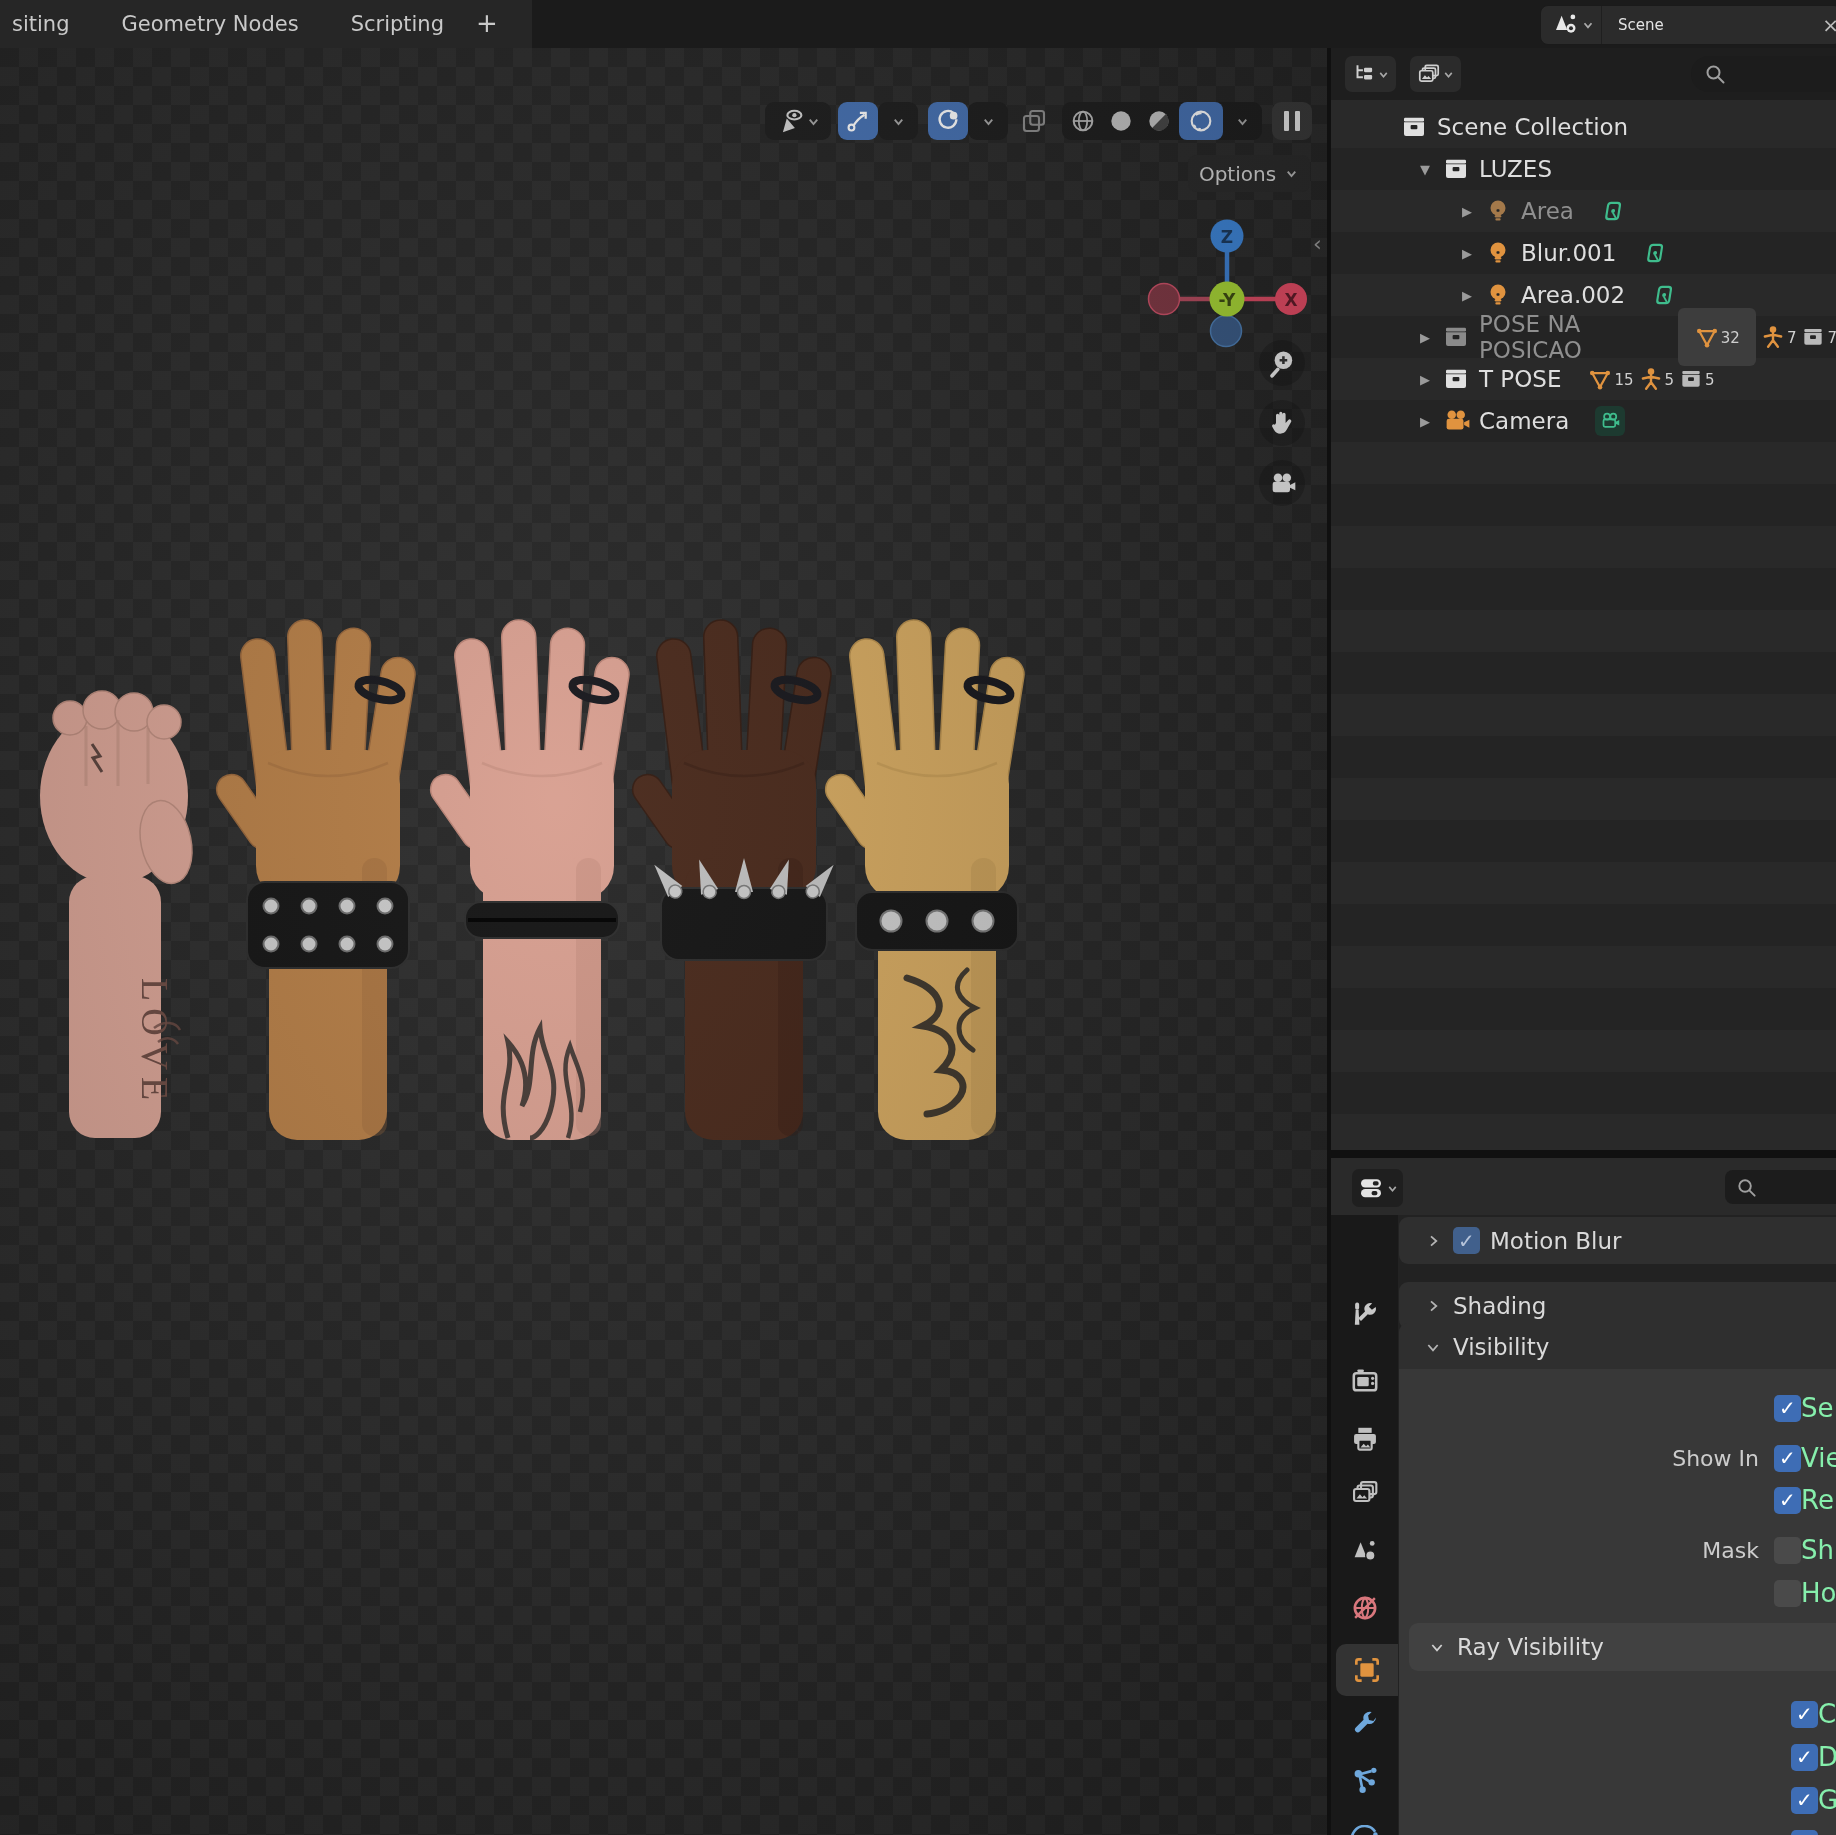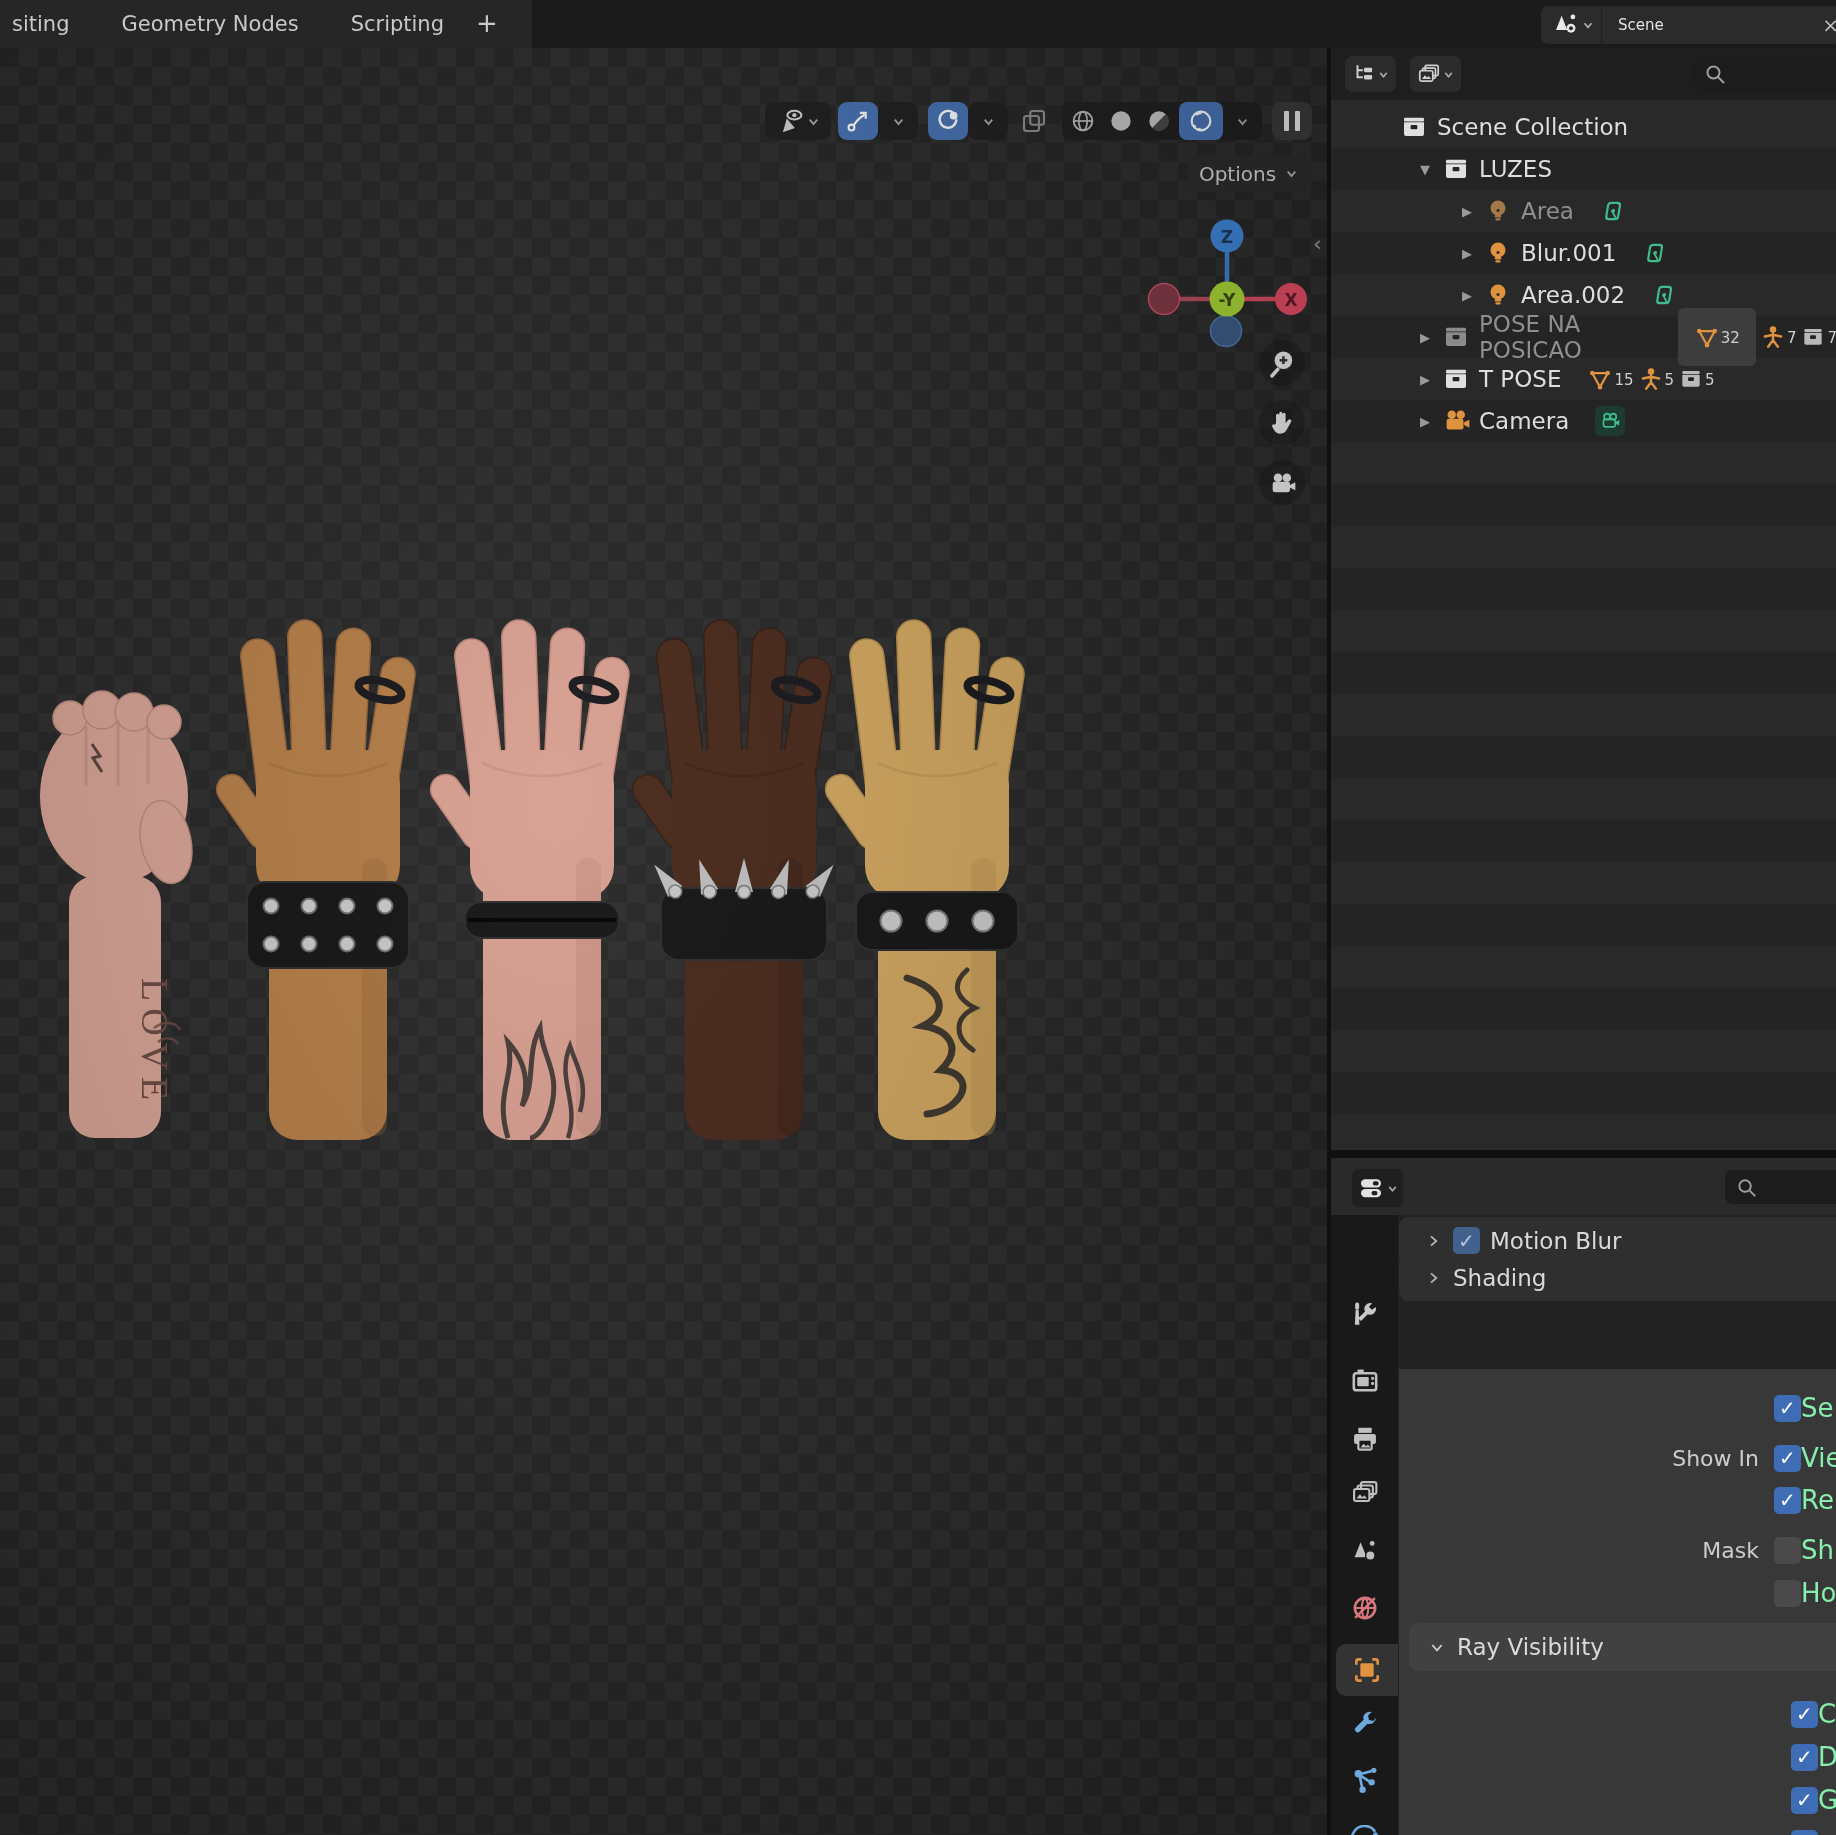--- a/index.html
+++ b/index.html
@@ -704,28 +704,38 @@
         <svg width="16" height="16" viewBox="0 0 24 24">
             <path d="M9 5l8 7-8 7" fill="none" stroke="#b5b5b5" stroke-width="2.6"></path>
           </svg>
         </span>
       <span class="cbox on mut">
           <span class="tick">✓</span>
         </span>
       <span>Motion Blur</span>
     </div>
   </div>
-  <div class="panel" style="top:96px;height:47px">
+  <div class="panel" style="top:124px;height:47px">
     <div class="panelheader">
       <span class="pchev">
         <svg width="16" height="16" viewBox="0 0 24 24">
             <path d="M9 5l8 7-8 7" fill="none" stroke="#b5b5b5" stroke-width="2.6"></path>
           </svg>
         </span>
       <span>Shading</span>
+    </div>
+  </div>
+  <div class="panel" style="top:165px;height:46px;border-radius:9px 0 0 0">
+    <div class="panelheader">
+      <span class="pchev">
+        <svg width="16" height="16" viewBox="0 0 24 24">
+            <path d="M5 9l7 8 7-8" fill="none" stroke="#b5b5b5" stroke-width="2.6"></path>
+          </svg>
+        </span>
+      <span>Visibility</span>
     </div>
   </div>
   <div class="panelbody" style="top:211px;height:466px"></div>
   <div class="grouplabel" style="top: 288px; left: 268px;">Show In</div>
     <div class="grouplabel" style="top: 380px; left: 268px;">Mask</div>
     <div id="visrows">
       <div class="checkrow" style="top: 236px; left: 443px;">
         <span class="cbox on">
           <span class="tick">✓</span>
         </span>

